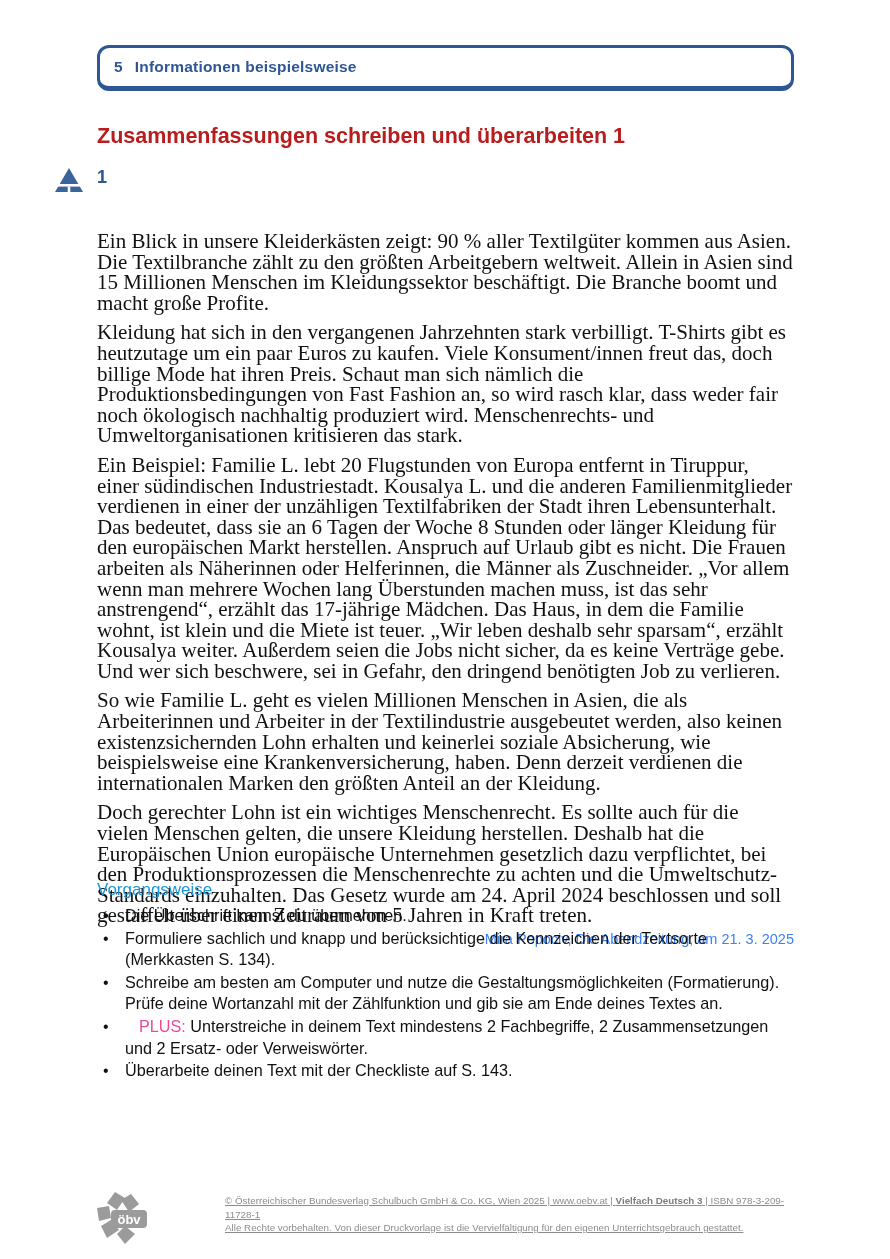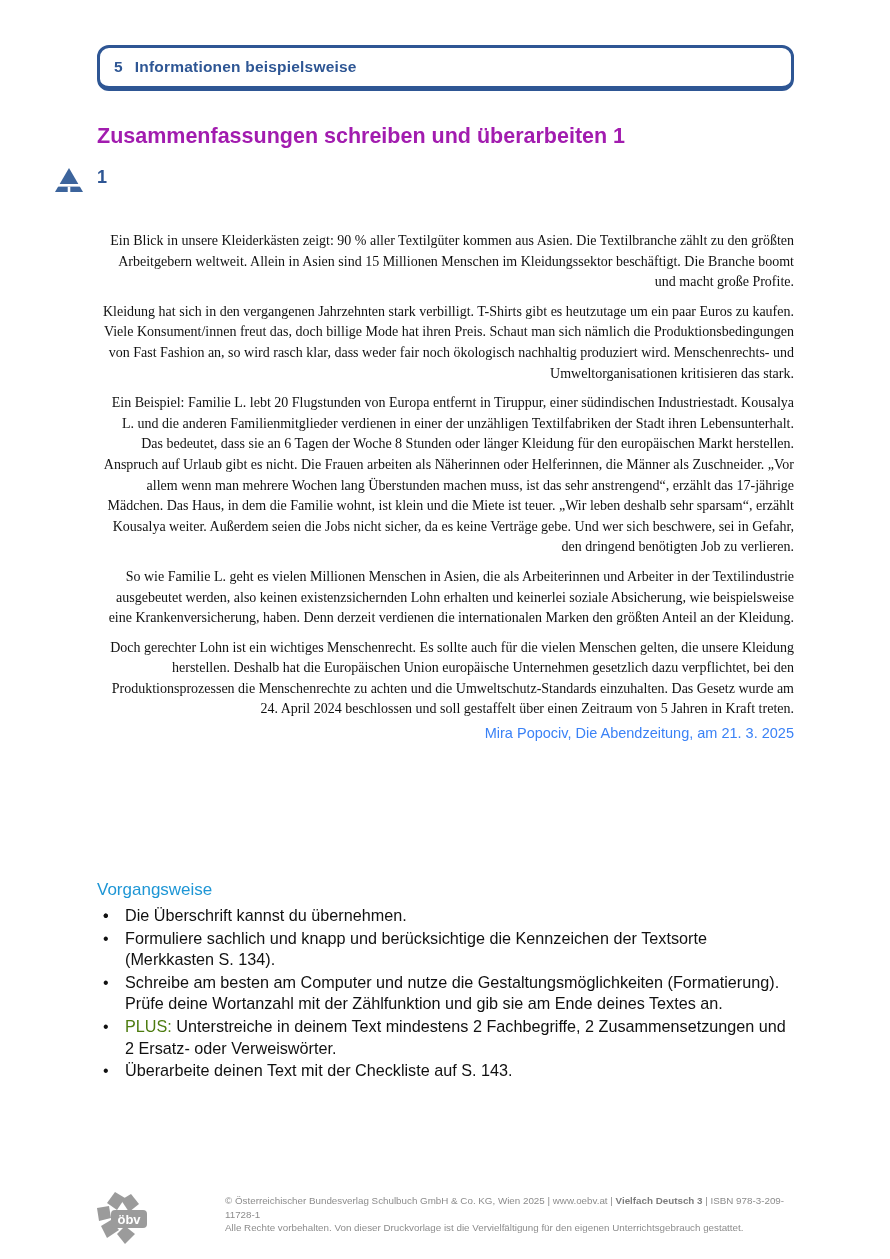--- a/index.html
+++ b/index.html
@@ -29,21 +29,21 @@
     font-family:"Liberation Sans", sans-serif;
     font-weight:bold; font-size:15.5px; color:#2e5694;
     letter-spacing:.2px;
   }
   .chapter-box .num { margin-right:12px; }
 
   
   .page-title {
     position:absolute; top:124px; left:97px;
     font-family:"Liberation Sans", sans-serif;
-    font-weight:bold; font-size:21.5px; color:#a21caf;
+    font-weight:bold; font-size:21.5px; color:#b91c1c;
   }
 
   
   .task-row { position:absolute; top:166px; left:55px; width:739px; display:flex; }
   .task-icon { width:28px; height:24px; margin-top:2px; flex:0 0 28px; }
   .task-number {
     font-family:"Liberation Sans", sans-serif;
     font-weight:bold; font-size:18px; color:#2e5694;
     margin-left:14px; margin-right:11px; line-height:22px;
   }
@@ -52,22 +52,22 @@
     font-size:16px; line-height:22.5px; color:#1e96d5;
     width:640px;
   }
 
   
   .article { top:231px; }
   .article-headline {
     font-weight:bold; font-size:16px; margin-bottom:13px;
   }
   .article p {
-    font-size:14px; line-height:20.6px; margin-bottom:9px;
-    text-align:right;
+    font-size:21px; line-height:20.6px; margin-bottom:9px;
+    text-align:left;
   }
   .attribution {
     font-family:"Liberation Sans", sans-serif;
     font-size:14.5px; text-align:right; color:#3b82f6;
     margin-top:-4px;
   }
 
   
   .procedure { top:880px; font-family:"Liberation Sans", sans-serif; }
   .procedure-heading {
@@ -75,32 +75,33 @@
   }
   .procedure ul { list-style:none; }
   .procedure li {
     position:relative; padding-left:28px;
     font-size:16.2px; line-height:21.6px; color:#111;
     margin-bottom:1px;
   }
   .procedure li .bullet-dot {
     position:absolute; left:6px; top:0; font-size:16px;
   }
-  .plus-prefix { color:#4d7c0f; }
+  .plus-prefix { color:#ec4899;margin-left:14px; }
 
   
   .footer {
     position:absolute; left:95px; top:1190px; width:700px;
     display:flex; align-items:flex-start;
   }
   .oebv-logo { position:relative; width:58px; height:58px; margin-right:72px; flex:0 0 58px; }
   .footer-text {
     font-family:"Liberation Sans", sans-serif;
     font-size:9.8px; line-height:13.5px; color:#8c8c8c;
     padding-top:4px;
+    text-decoration:underline;
   }
   .footer-text b { color:#7d7d7d; }
 </style>
 </head>
 <body>
 
 <div class="page">
 
   <div class="chapter-box">
     <span class="label num">5</span>

